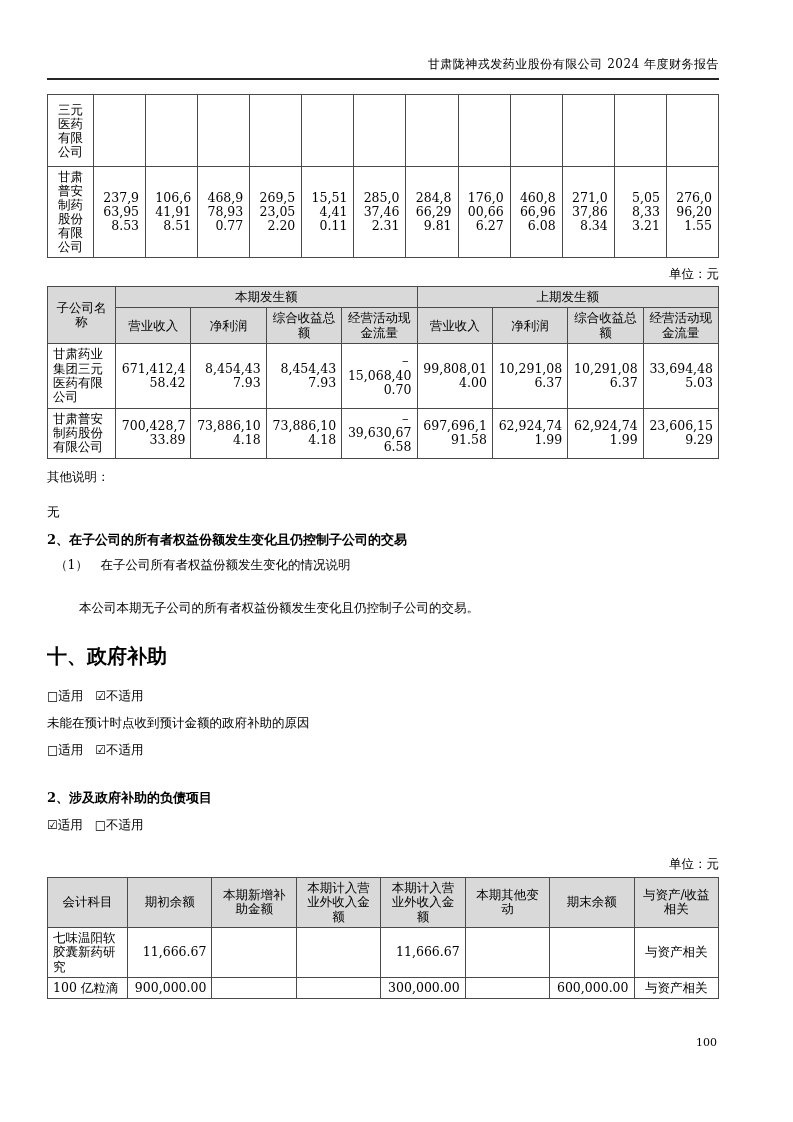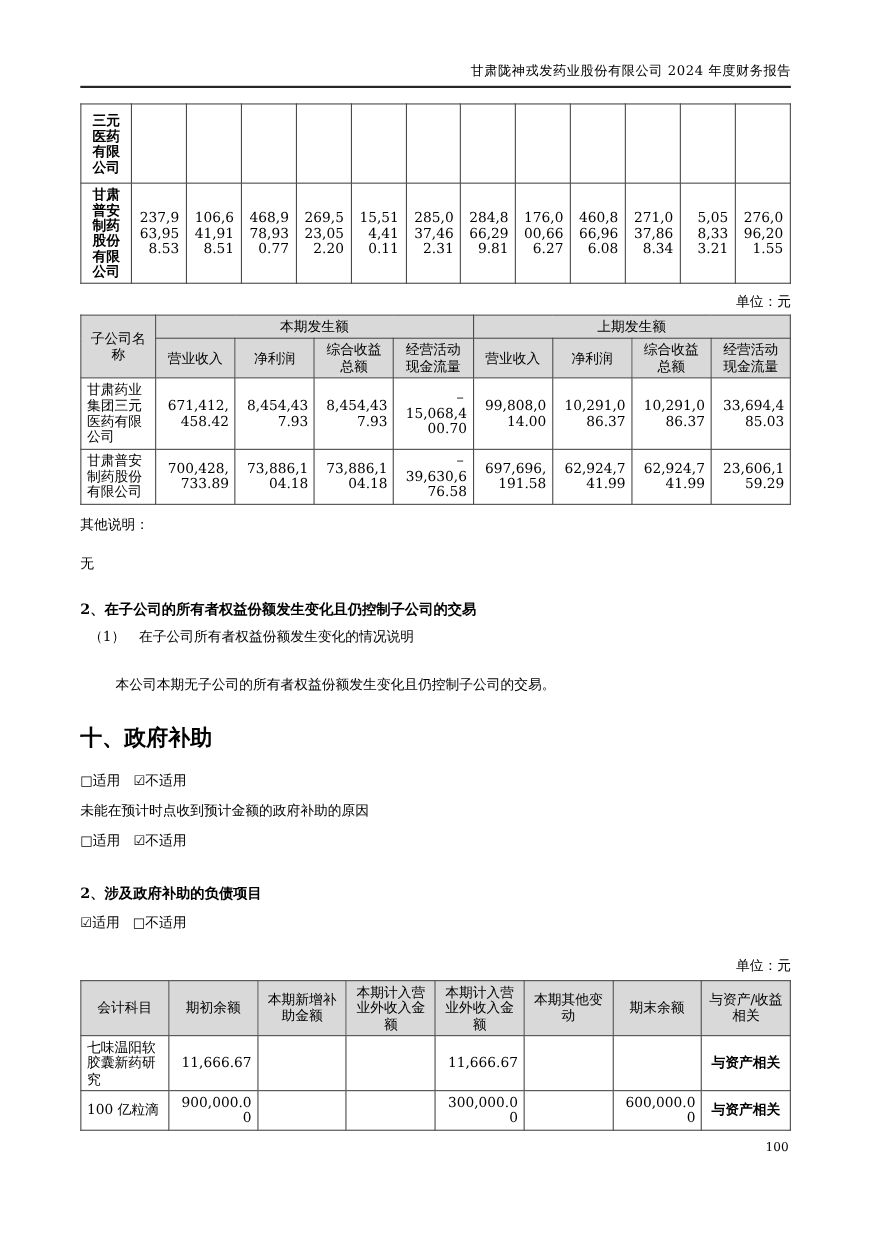--- a/index.html
+++ b/index.html
@@ -2,47 +2,47 @@
 <html><head>
 <meta charset="utf-8">
 <style>
   * { box-sizing: border-box; }
   html,body { margin:0; padding:0; }
   body {
     width:793px; height:1122px; background:#ffffff; overflow:hidden;
     font-family:"DejaVu Serif","Liberation Serif",serif; color:#000;
     position:relative;
   }
-  .page { padding:56px 74px 0 73px; }
+  .page { padding:56px 74px 0 47px; }
 
   .doc-header { text-align:right; font-size:12px; letter-spacing:.5px; }
   .header-rule { border-top:2px solid #262626; margin-top:5px; }
 
   table { width:100%; border-collapse:collapse; table-layout:fixed;
           font-size:12.5px; line-height:1.15; }
   td, th { border:1px solid #4a4a4a; padding:3px 5px; vertical-align:middle;
            font-weight:normal; overflow:hidden; }
   th { background:#d9d9d9; text-align:center; }
   .num { text-align:right; word-break:break-all; white-space:pre-line; }
-  .cjk-center { text-align:center;font-weight:bold; }
+  .cjk-center { text-align:center; }
   .cjk-left { text-align:left; }
 
   .carryover-table { margin-top:14px; line-height:1.12; }
   .carryover-table td { padding:3px 6px; }
   .carryover-table .tall td { height:72px; }
 
   .unit-note { text-align:right; font-size:12.5px; margin-top:8px; }
 
   .period-table { margin-top:3px; }
 
   .plain { font-size:12.5px; }
   .other-label { margin-top:10px; }
   .other-value { margin-top:18px; }
 
-  .h-sub    { font-size:13px; font-weight:bold; margin-top:24px; }
+  .h-sub    { font-size:13px; font-weight:bold; margin-top:10px; }
   .h-sub1   { font-size:12.5px; font-weight:normal; margin-top:8px; padding-left:8px; }
   .h-major  { font-size:20px; font-weight:bold; margin-top:26px; }
   .h-gov1   { font-size:13px; font-weight:bold; margin-top:30px; }
   .h-gov2   { font-size:13px; font-weight:bold; margin-top:30px; }
 
   .para { font-size:12.5px; margin-top:26px; padding-left:32px; }
 
   .checkline { font-size:12.5px; margin-top:10px; }
   .checkline.first { margin-top:18px; }
   .checkline .item + .item { margin-left:8px; }

